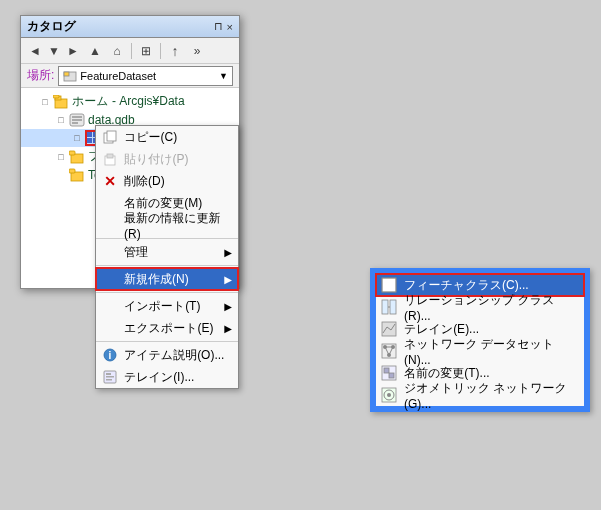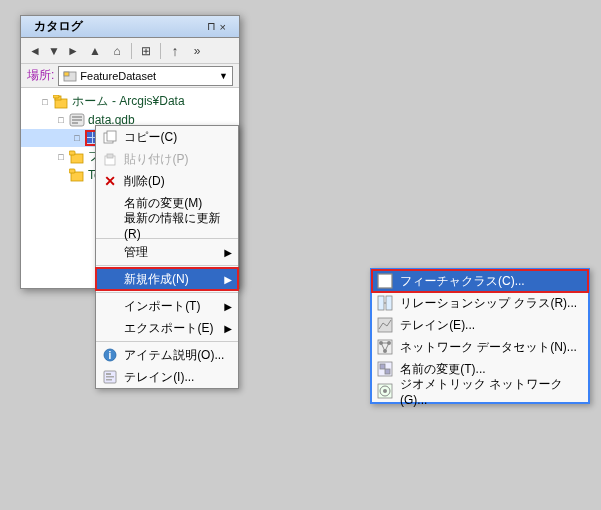--- a/index.html
+++ b/index.html
@@ -20,21 +20,21 @@
       box-shadow: 2px 2px 8px rgba(0,0,0,0.4);
       width: 220px;
       position: absolute;
       left: 20px;
       top: 15px;
     }
 
     .title-bar {
       background: linear-gradient(to bottom, #d4e4f7, #b8d0ee);
       border-bottom: 1px solid #888;
-      padding: 3px 13px;
+      padding: 3px 6px;
       display: flex;
       align-items: center;
       justify-content: space-between;
       height: 22px;
     }
 
     .title-text {
       font-size: 12px;
       font-weight: bold;
       color: #000;
@@ -212,21 +212,21 @@
       font-size: 10px;
       color: inherit;
     }
 
     
     .sub-context-menu {
       position: absolute;
       left: 370px;
       top: 268px;
       background: #f8f8f8;
-      border: 2px solid #3b82f6;
+      border: 6px solid #3b82f6;
       box-shadow: 2px 2px 6px rgba(0,0,0,0.3);
       width: 220px;
       z-index: 11;
     }
 
     .sub-ctx-item {
       display: flex;
       align-items: center;
       padding: 3px 8px 3px 28px;
       cursor: pointer;

